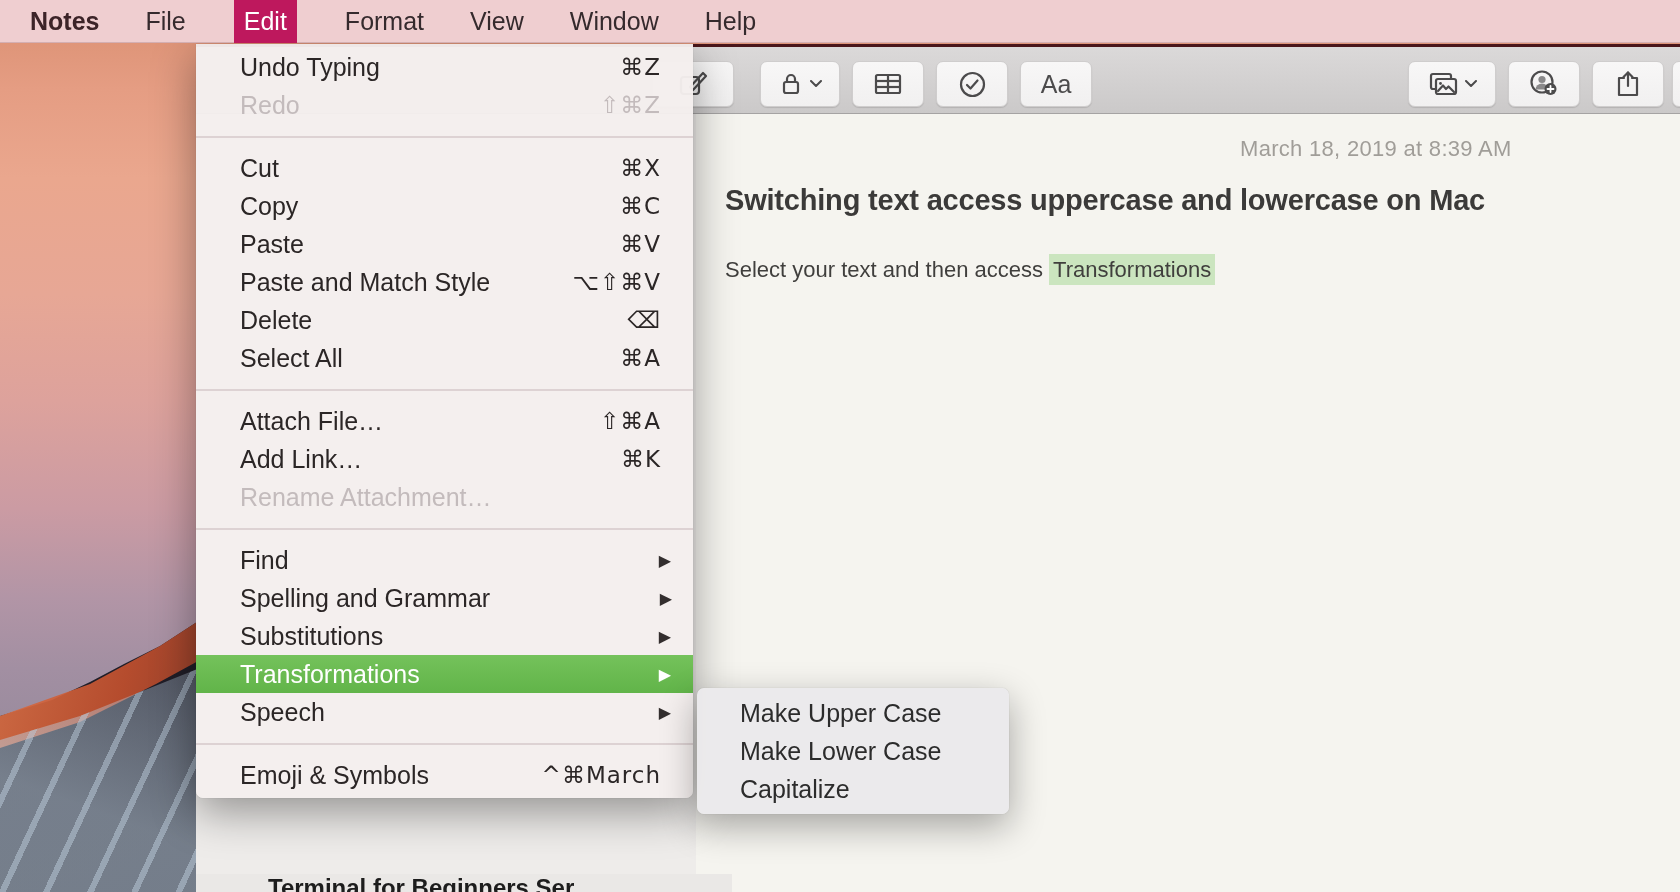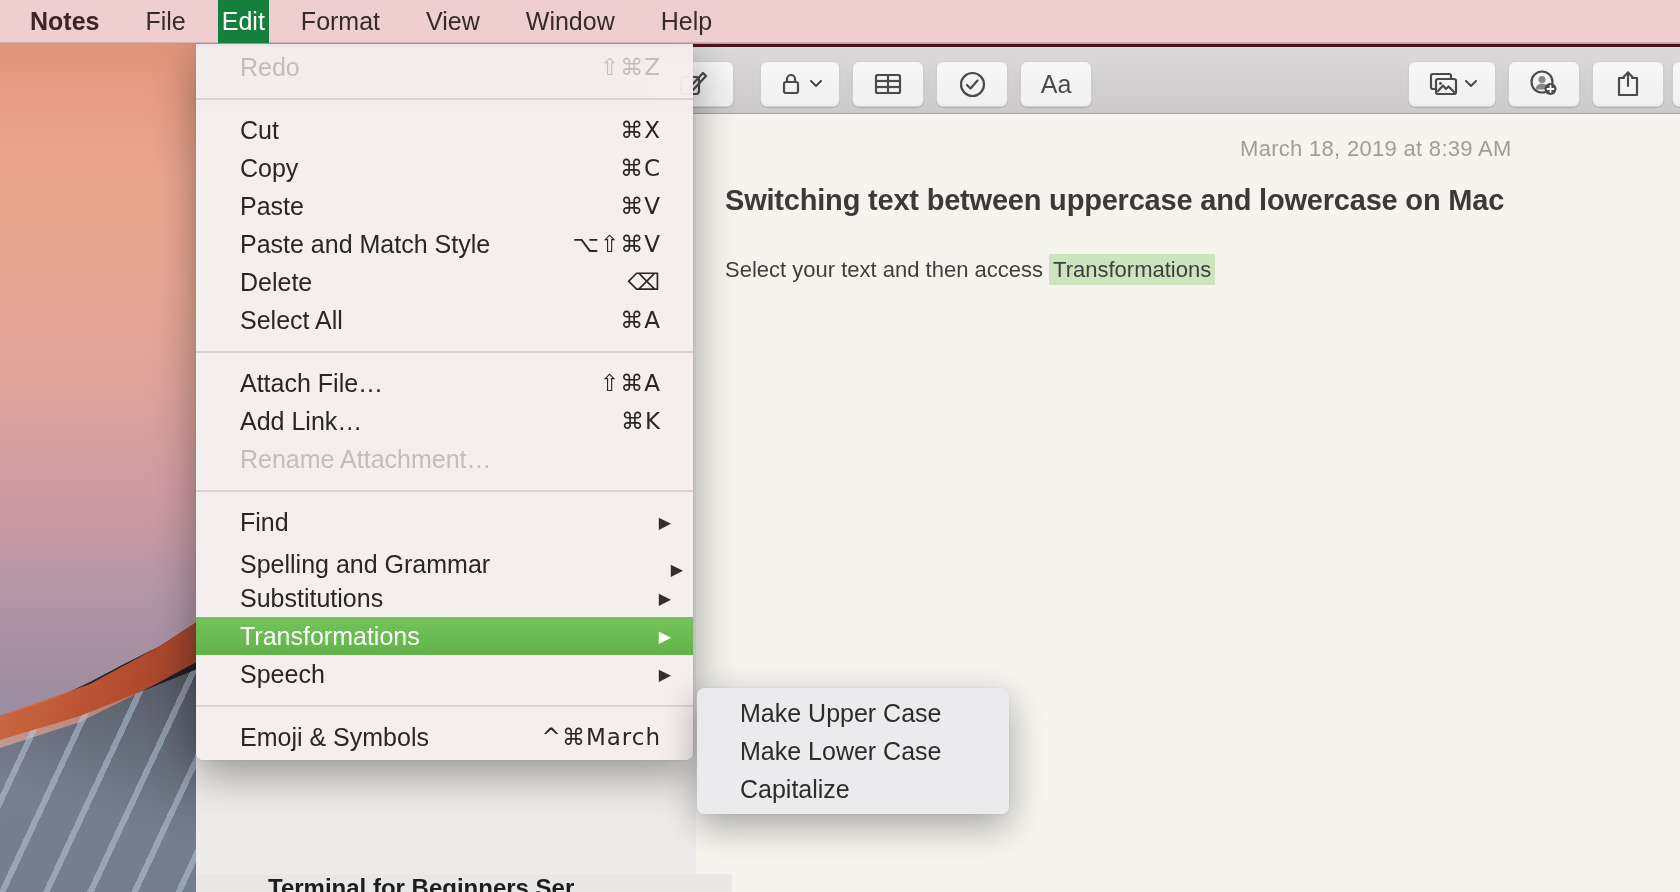--- a/index.html
+++ b/index.html
@@ -21,21 +21,21 @@
   .ridge-glow{position:absolute;left:0;top:0;width:200px;height:892px;
     clip-path:polygon(0 716px,45% 684px,80% 646px,100% 620px,100% 660px,78% 684px,40% 722px,0 748px);
     background:linear-gradient(105deg,#d06a40 0%,#e0764a 35%,#c2502e 70%,#8e3c2a 100%);opacity:.92;}
 
   
   .menubar{position:absolute;left:0;top:0;width:100%;height:43px;background:#efced0;
     display:flex;align-items:center;padding-left:7px;box-sizing:border-box;z-index:70;
     border-bottom:1px solid rgba(90,40,45,.18);}
   .mb-item{font-size:25px;color:#352a2d;padding:0 23px;height:43px;display:flex;align-items:center;}
   .mb-item.app{font-weight:bold;color:#3c2428;}
-  .mb-item.sel{background:#15803d;color:#ffffff;padding:0 4px;margin:0 9px;}
+  .mb-item.sel{background:#be185d;color:#ffffff;padding:0 10px;margin:0 25px;}
 
   
   .win-topline{position:absolute;left:196px;right:0;top:44px;height:3px;background:#4a161b;z-index:5;}
   .toolbar{position:absolute;left:196px;right:0;top:47px;height:66px;
     background:linear-gradient(180deg,#dbd9d9,#cbc9c9);border-bottom:1px solid #a5a3a3;z-index:5;}
   .tbtn{position:absolute;top:14px;height:46px;border-radius:7px;box-sizing:border-box;
     background:linear-gradient(180deg,#f8f7f7,#f1f0f0);border:1px solid #cfcdcd;
     box-shadow:0 1px 1px rgba(0,0,0,.12);display:flex;align-items:center;justify-content:center;gap:6px;}
   .tbtn svg{display:block;}
   .aa-label{font-size:25px;color:#4c4b4c;}
@@ -153,38 +153,42 @@
       <path d="M10 8 H5 V25 H23 V8 H18"></path>
       <line x1="14" y1="16" x2="14" y2="2.5"></line>
       <polyline points="9.5,7 14,2.5 18.5,7"></polyline>
     </svg>
   </div>
 
   <div class="tbtn" style="left:1476px;width:20px;"></div>
 </div>
 
 <div class="note-date">March 18, 2019 at 8:39 AM</div>
-<div class="note-title">Switching text between uppercase and lowercase on Mac</div>
+<div class="note-title">Switching text access uppercase and lowercase on Mac</div>
 <div class="note-body"><span>Select your text and then access </span><span class="hl-green">Transformations</span></div>
 
 <div class="list-sliver">
   <span class="row-title">Terminal for Beginners Ser…</span>
 </div>
 
 <div class="menubar">
   <span class="mb-item app">Notes</span>
   <span class="mb-item">File</span>
   <span class="mb-item sel">Edit</span>
   <span class="mb-item">Format</span>
   <span class="mb-item">View</span>
   <span class="mb-item">Window</span>
   <span class="mb-item">Help</span>
 </div>
 
 <div class="menu">
+  <div class="mi">
+    <span class="mi-label">Undo Typing</span>
+    <span class="mi-short">⌘Z</span>
+  </div>
   <div class="mi disabled">
     <span class="mi-label">Redo</span>
     <span class="mi-short">⇧⌘Z</span>
   </div>
   <div class="msep"></div>
   <div class="mi">
     <span class="mi-label">Cut</span>
     <span class="mi-short">⌘X</span>
   </div>
   <div class="mi">
@@ -217,21 +221,21 @@
     <span class="mi-short">⌘K</span>
   </div>
   <div class="mi disabled">
     <span class="mi-label">Rename Attachment…</span>
   </div>
   <div class="msep"></div>
   <div class="mi" style="padding-right:26px;">
     <span class="mi-label">Find</span>
     <span class="mi-arrow">▶</span>
   </div>
-  <div class="mi" style="padding-right:14px;align-items:flex-end;">
+  <div class="mi" style="padding-right:25px;">
     <span class="mi-label">Spelling and Grammar</span>
     <span class="mi-arrow">▶</span>
   </div>
   <div class="mi" style="padding-right:26px;justify-content:space-between;">
     <span class="mi-label">Substitutions</span>
     <span class="mi-arrow">▶</span>
   </div>
   <div class="mi selected" style="padding-right:26px;">
     <span class="mi-label">Transformations</span>
     <span class="mi-arrow">▶</span>

